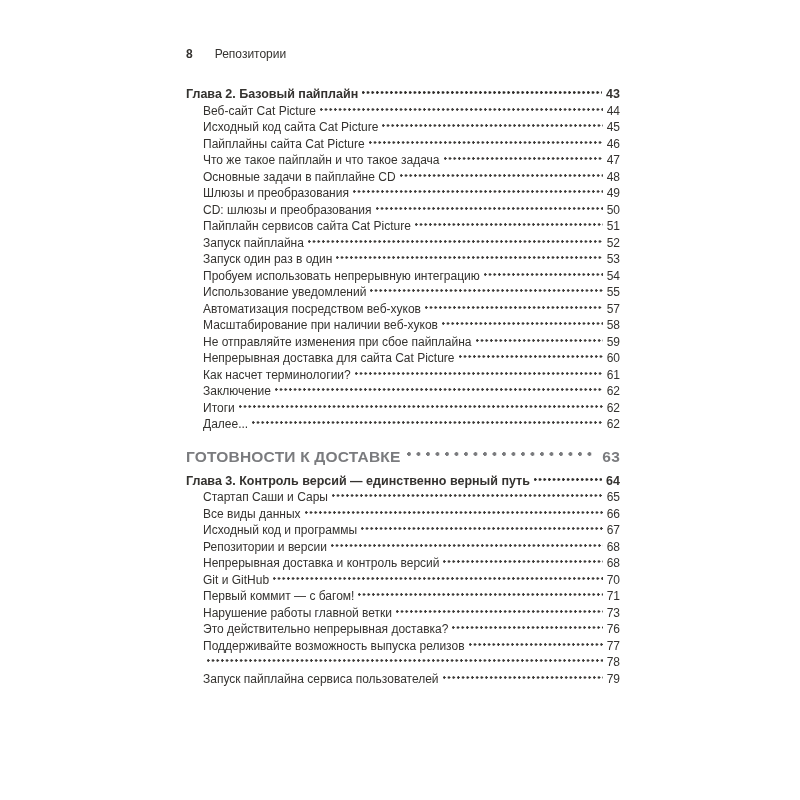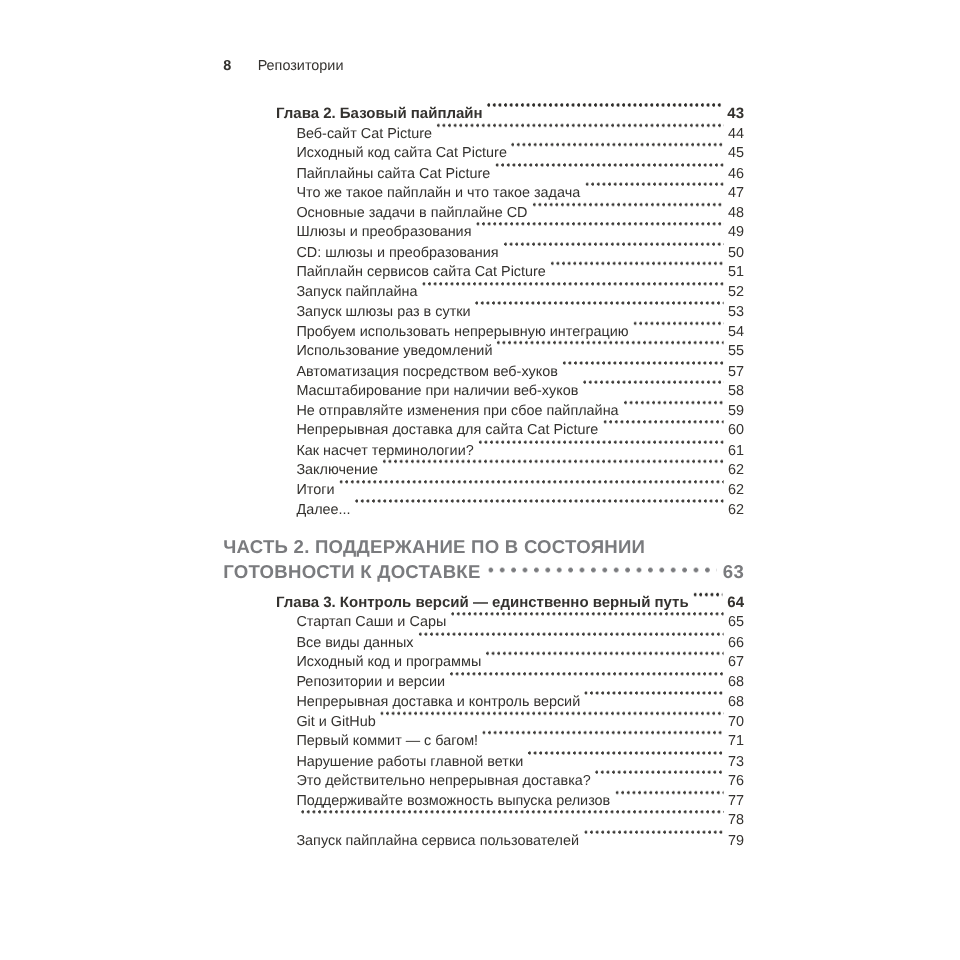--- a/index.html
+++ b/index.html
@@ -39,26 +39,25 @@
   }
   
   .toc {
     position: absolute;
     top: 86px;
     left: 186px;
     width: 434px;
   }
   .toc-row {
     display: flex;
-    align-items: flex-start;
+    align-items: center;
     height: 16.5px;
     font-size: 12px;
     line-height: 16.5px;
     white-space: nowrap;
-    margin-left: 44px;
   }
   .toc-row.chapter {
     font-weight: bold;
     font-size: 12.5px;
   }
   .toc-row.entry {
     padding-left: 17px;
   }
   .toc-row .title {
     flex: 0 0 auto;
@@ -157,21 +156,21 @@
         <span class="title">Пайплайн сервисов сайта Cat Picture</span>
         <span class="leader"></span>
         <span class="pagenum">51</span>
       </div>
       <div class="toc-row entry">
         <span class="title">Запуск пайплайна</span>
         <span class="leader"></span>
         <span class="pagenum">52</span>
       </div>
       <div class="toc-row entry">
-        <span class="title">Запуск шлюзы раз в сутки</span>
+        <span class="title">Запуск один раз в один</span>
         <span class="leader"></span>
         <span class="pagenum">53</span>
       </div>
       <div class="toc-row entry">
         <span class="title">Пробуем использовать непрерывную интеграцию</span>
         <span class="leader"></span>
         <span class="pagenum">54</span>
       </div>
       <div class="toc-row entry">
         <span class="title">Использование уведомлений</span>
@@ -212,21 +211,20 @@
         <span class="title">Итоги</span>
         <span class="leader"></span>
         <span class="pagenum">62</span>
       </div>
       <div class="toc-row entry">
         <span class="title">Далее...</span>
         <span class="leader"></span>
         <span class="pagenum">62</span>
       </div>
       <div class="part-heading">
-        <div class="part-line1">ЧАСТЬ 2. ПОДДЕРЖАНИЕ ПО В СОСТОЯНИИ</div>
         <div class="part-line2">
           <span class="title">ГОТОВНОСТИ К ДОСТАВКЕ</span>
           <span class="leader-part"></span>
           <span class="pagenum">63</span>
         </div>
       </div>
       <div class="toc-row chapter">
         <span class="title">Глава 3. Контроль версий — единственно верный путь</span>
         <span class="leader"></span>
         <span class="pagenum">64</span>

